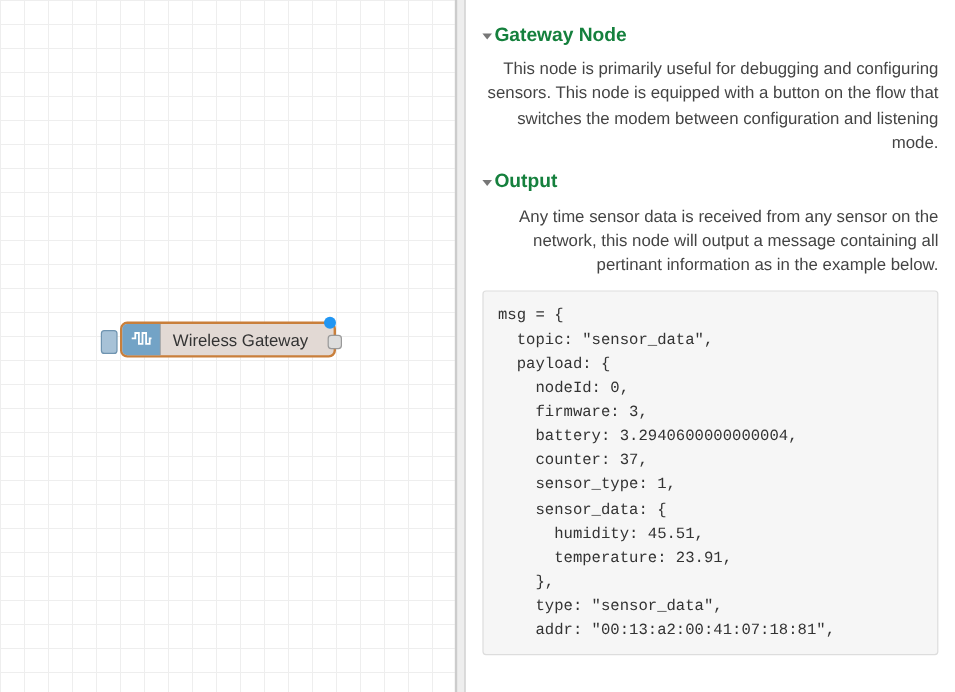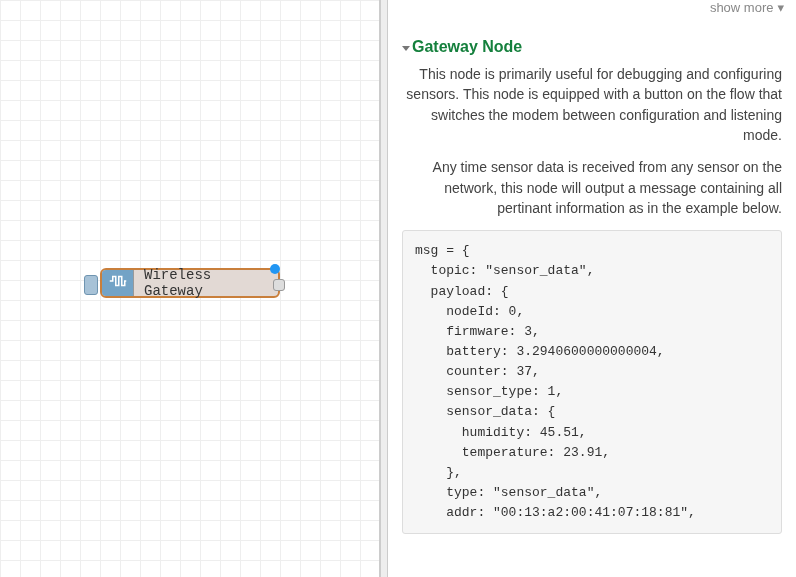--- a/index.html
+++ b/index.html
@@ -33,21 +33,20 @@
       position: absolute;
       left: 100px;
       top: 268px;
       width: 180px;
       height: 30px;
       background: #e2d9d4;
       border: 2px solid #c97f3b;
       border-radius: 6px;
       display: flex;
       align-items: center;
-      font-family: Liberation Mono, monospace;
     }
     .node-icon-box {
       width: 32px;
       height: 100%;
       background: #73a3c6;
       border-top-left-radius: 4px;
       border-bottom-left-radius: 4px;
       border-right: 1px solid #999;
       display: flex;
       align-items: center;
@@ -194,32 +193,31 @@
     </div>
     <div class="node-label">Wireless Gateway</div>
     <div class="node-port"></div>
     <div class="node-status-dot"></div>
   </div>
 </div>
 
 <div class="splitter"></div>
 
 <div class="sidebar">
-  <div class="show-more-row">
-    <span>show more</span>
-    <span class="chev">▾</span>
-  </div>
 
 
   <div class="help-content">
     <h3>
       <span class="chevron small"></span><span>Gateway Node</span>
     </h3>
     <p>This node is primarily useful for debugging and configuring sensors. This node is equipped with a button on the flow that switches the modem between configuration and listening mode.</p>
 
+    <h3>
+      <span class="chevron small"></span><span>Output</span>
+    </h3>
     <p>Any time sensor data is received from any sensor on the network, this node will output a message containing all pertinant information as in the example below.</p>
 
     <pre class="code-block">msg = {
   topic: "sensor_data",
   payload: {
     nodeId: 0,
     firmware: 3,
     battery: 3.2940600000000004,
     counter: 37,
     sensor_type: 1,

